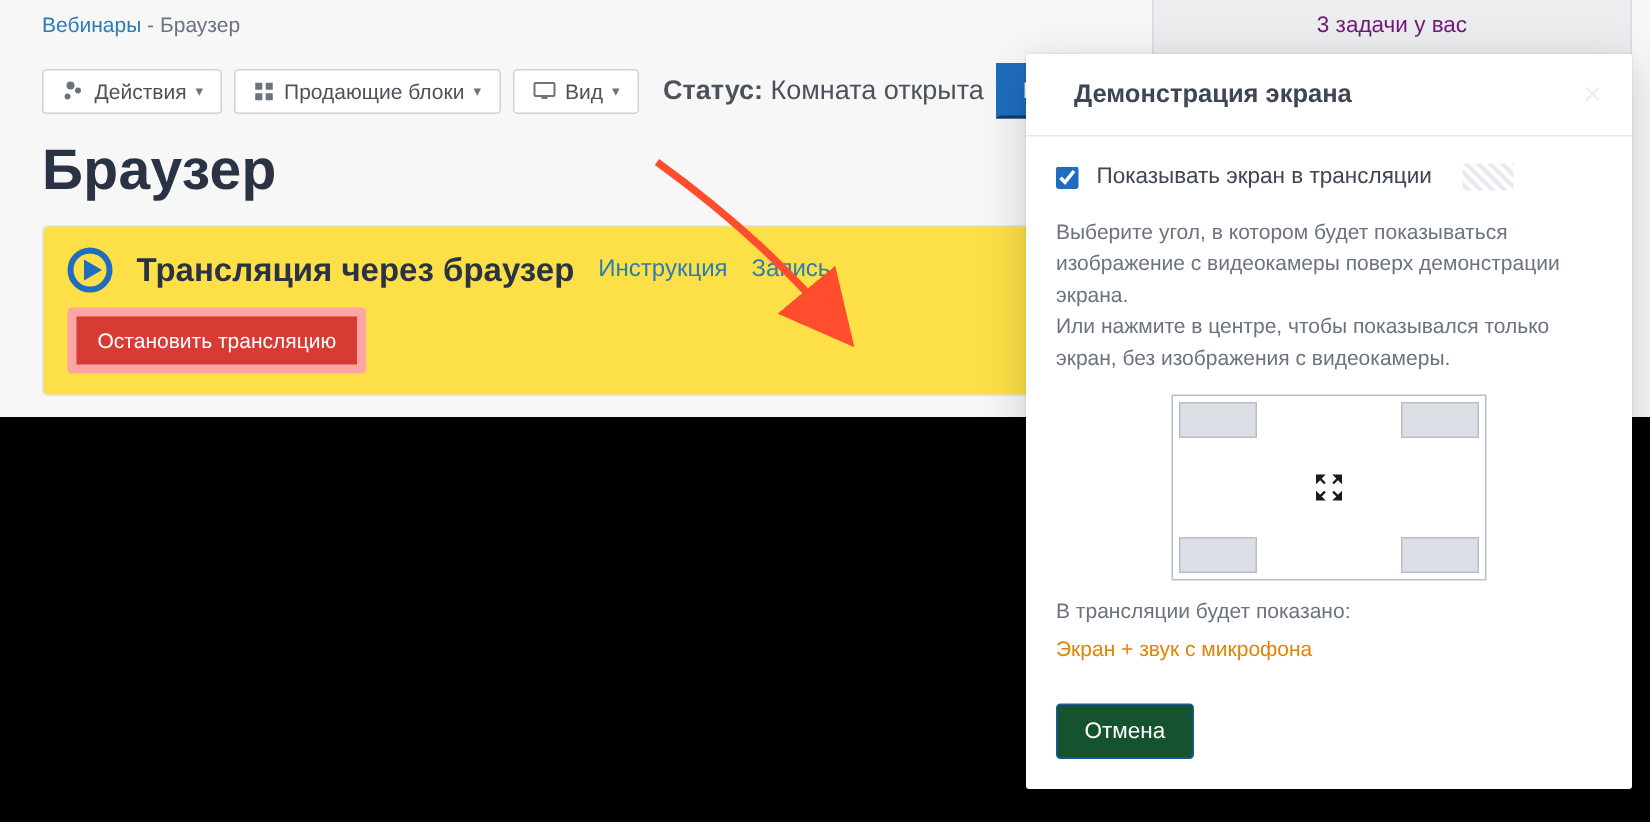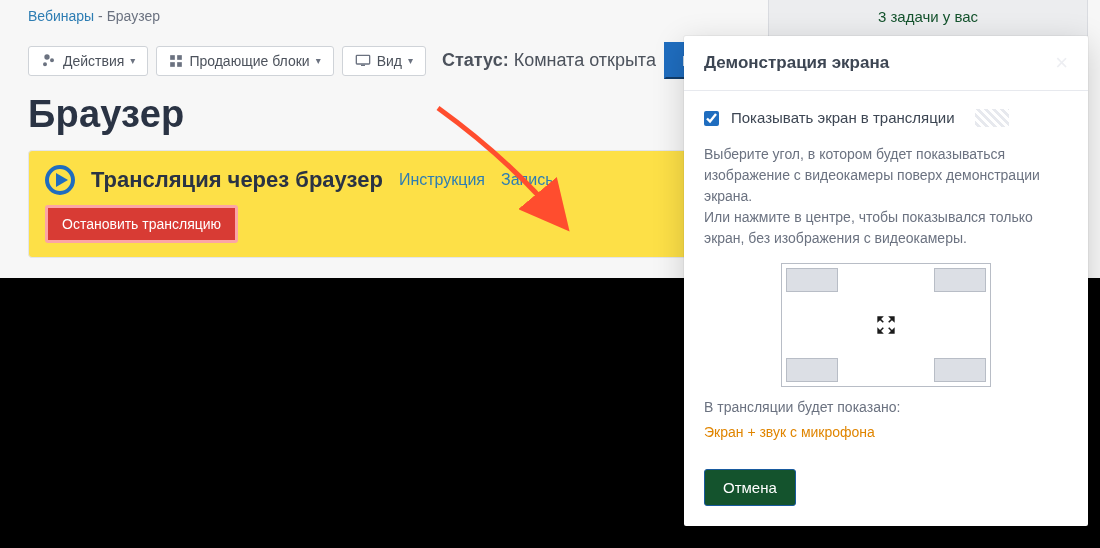--- a/index.html
+++ b/index.html
@@ -8,21 +8,21 @@
 
   .page { position: relative; width: 1100px; height: 548px; }
 
   
   .breadcrumbs { font-size: 14px; color: #6b7280; padding: 8px 28px 0 28px; }
   .breadcrumbs a { color: #2d7db3; text-decoration: none; }
 
   
   .tasks-box {
     position: absolute; right: 12px; top: 0;
-    width: 320px; background: #ecedef; color: #14532d;
+    width: 320px; background: #ecedef; color: #701a75;
     text-align: center; font-size: 15px; padding: 8px 0 4px 0;
     border-left: 1px solid #d9dbe0; border-right: 1px solid #d9dbe0;
     height: 36px; overflow: hidden;
   }
 
   
   .toolbar { display: flex; align-items: center; gap: 8px; padding: 18px 28px 10px 28px; flex-wrap: wrap; }
   .btn {
     display: inline-flex; align-items: center; gap: 6px;
     background: #fff; border: 1px solid #cfd3d8; color: #4c525c;
@@ -43,21 +43,21 @@
   }
   .card-head { display: flex; align-items: center; gap: 16px; flex-wrap: wrap; }
   .play-icon {
     width: 30px; height: 30px; border: 4px solid #1f6dbf; border-radius: 50%;
     display: inline-flex; align-items: center; justify-content: center;
   }
   .play-icon::after { content: ""; border-left: 12px solid #1f6dbf; border-top: 7px solid transparent; border-bottom: 7px solid transparent; margin-left: 3px; }
   .card-title { font-size: 22px; font-weight: 700; color: #2a3344; }
   .link { color: #2d7db3; font-size: 16px; text-decoration: none; }
   .card-body { display: flex; align-items: center; justify-content: space-between; margin-top: 10px; }
-  .btn-danger { background: #d83b34; color: #fff; border: 3px solid #fca5a5; padding: 8px 14px; font-size: 14px; border-radius: 3px; cursor: pointer; }
+  .btn-danger { background: #d83b34; color: #fff; border: 6px solid #fca5a5; padding: 8px 14px; font-size: 14px; border-radius: 3px; cursor: pointer; }
 
   .icon-row { display: flex; align-items: center; gap: 20px; }
   .svg-icon { width: 26px; height: 26px; display: inline-block; }
   .svg-icon.red path, .svg-icon.red rect, .svg-icon.red circle { fill: #e02626; }
   .svg-icon.gray path, .svg-icon.gray rect { fill: #6e7680; }
 
   
   .video-area {
     position: absolute; left: 0; right: 0; top: 278px; height: 270px; background: #000;
   }
@@ -67,21 +67,21 @@
     position: absolute; left: 420px; top: 100px; width: 180px; height: 160px; pointer-events: none;
   }
 
   
   .modal {
     position: absolute; top: 36px; right: 12px; width: 404px;
     background: #fff; box-shadow: 0 8px 32px rgba(0,0,0,.18), 0 0 0 1px rgba(0,0,0,.04);
     border-radius: 2px; display: flex; flex-direction: column;
   }
   .modal-header { padding: 16px 20px; border-bottom: 1px solid #e7e9ee; display: flex; justify-content: space-between; align-items: center; }
-  .modal-title { font-size: 17px; font-weight: 600; color: #3d4653; }
+  .modal-title { font-size: 17px; font-weight: 600; color: #3d4653; margin-left: 12px; }
   .modal-close { color: #edeef2; font-size: 22px; cursor: pointer; line-height: 1; }
   .modal-body { padding: 16px 20px 8px 20px; font-size: 14px; color: #6b7280; line-height: 1.5; }
   .modal-body label { display: flex; align-items: center; gap: 12px; color: #3d4653; font-size: 15px; margin-bottom: 14px; }
   .modal-body input[type="checkbox"] { width: 15px; height: 15px; accent-color: #1f6dbf; }
   .hatch {
     display: inline-block; width: 34px; height: 18px; margin-left: 8px; vertical-align: middle;
     background-image: linear-gradient(45deg, #e7e9ee 25%, transparent 25%, transparent 50%, #e7e9ee 50%, #e7e9ee 75%, transparent 75%, transparent);
     background-size: 8px 8px;
   }
 

